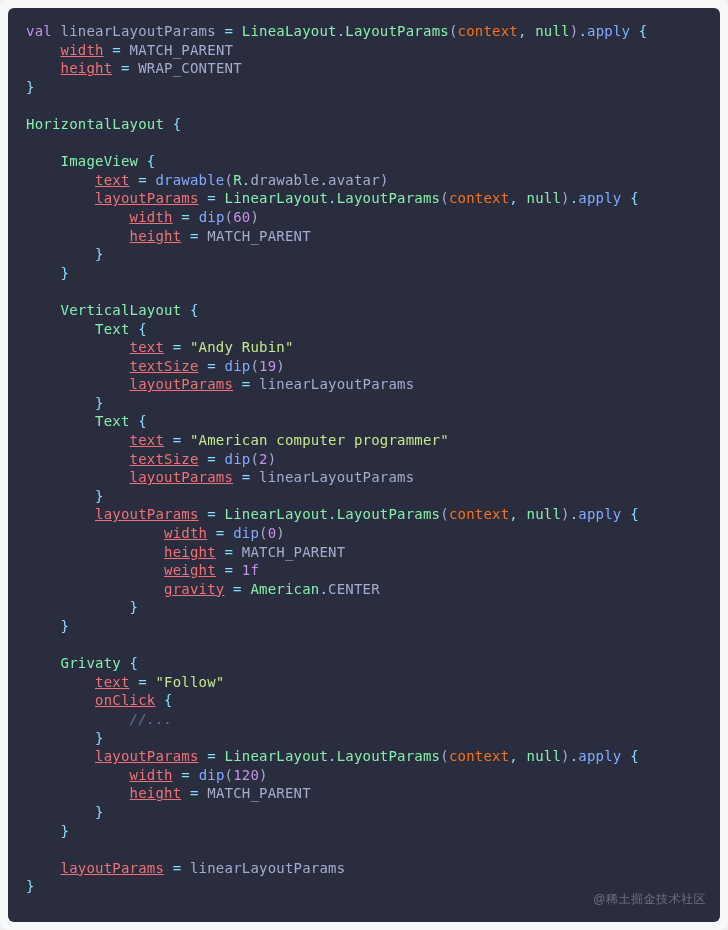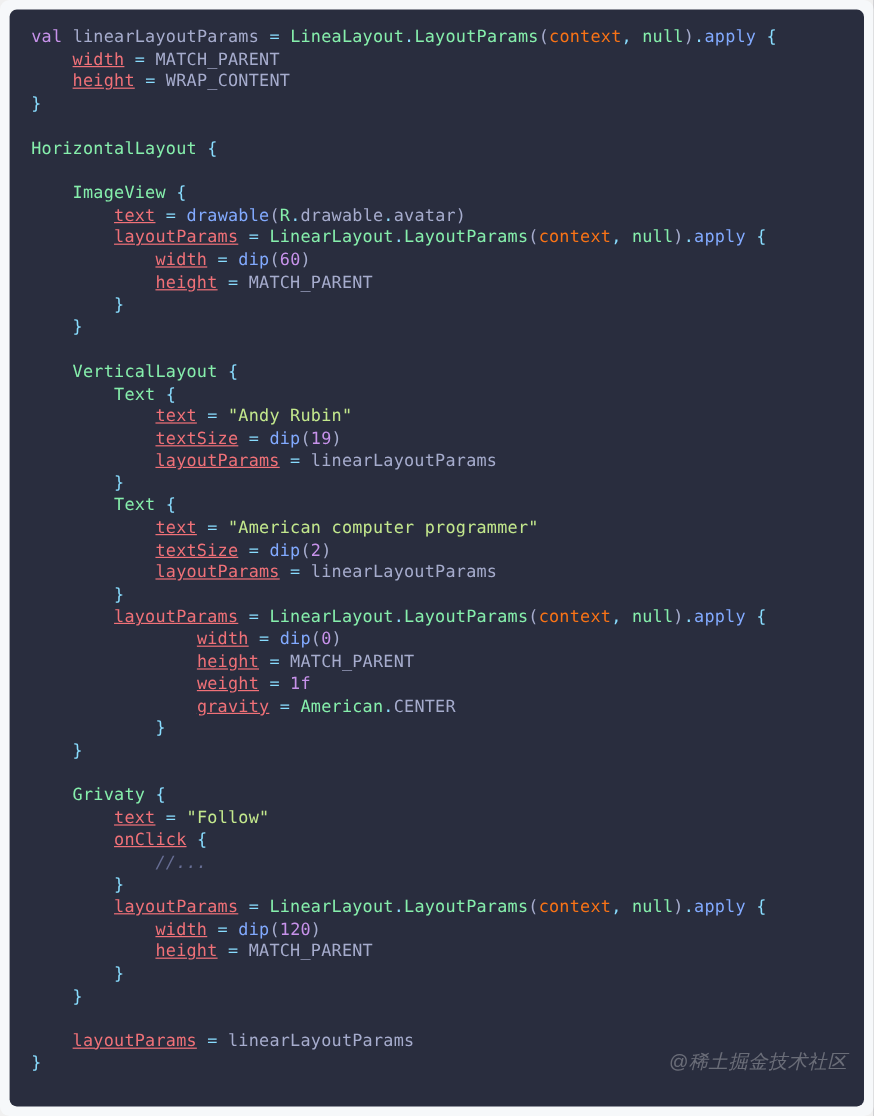--- a/index.html
+++ b/index.html
@@ -46,27 +46,26 @@
   .str      { color: #C3E88D; }
   .num      { color: #C792EA; }
   .comment  { color: #676E95; font-style: italic; }
   .plain    { color: #A6ACCD; }
   .punct    { color: #89DDFF; }
   .paren    { color: #A6ACCD; }
 
   .watermark {
     position: absolute;
     right: 14px;
-    bottom: 26px;
+    bottom: 14px;
     color: rgba(230,230,230,0.35);
     font-family: -apple-system, "Segoe UI", sans-serif;
-    font-size: 16px;
+    font-size: 12px;
     letter-spacing: 0.5px;
     pointer-events: none;
-    font-style: italic;
   }
 </style>
 </head>
 <body>
 
 <div class="card">
   <div class="code-block">
     <pre id="code-pre"><span class="kw-val">val</span><span class="plain"> </span><span class="name">linearLayoutParams</span><span class="plain"> </span><span class="op">=</span><span class="plain"> </span><span class="type">LineaLayout</span><span class="punct">.</span><span class="type">LayoutParams</span><span class="paren">(</span><span class="param">context</span><span class="punct">,</span><span class="plain"> </span><span class="type">null</span><span class="paren">)</span><span class="punct">.</span><span class="func">apply</span><span class="plain"> </span><span class="punct">{</span>
 <span class="plain">    </span><span class="prop">width</span><span class="plain"> </span><span class="op">=</span><span class="plain"> </span><span class="const">MATCH_PARENT</span>
 <span class="plain">    </span><span class="prop">height</span><span class="plain"> </span><span class="op">=</span><span class="plain"> </span><span class="const">WRAP_CONTENT</span>

